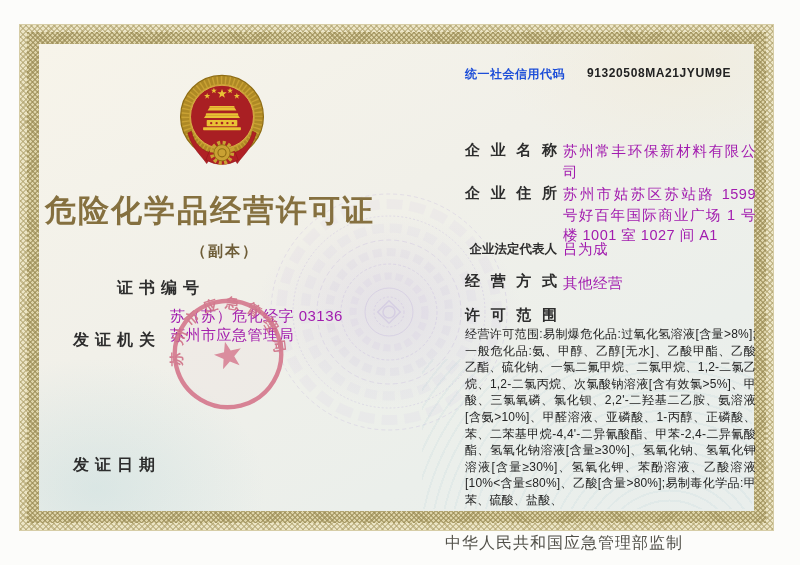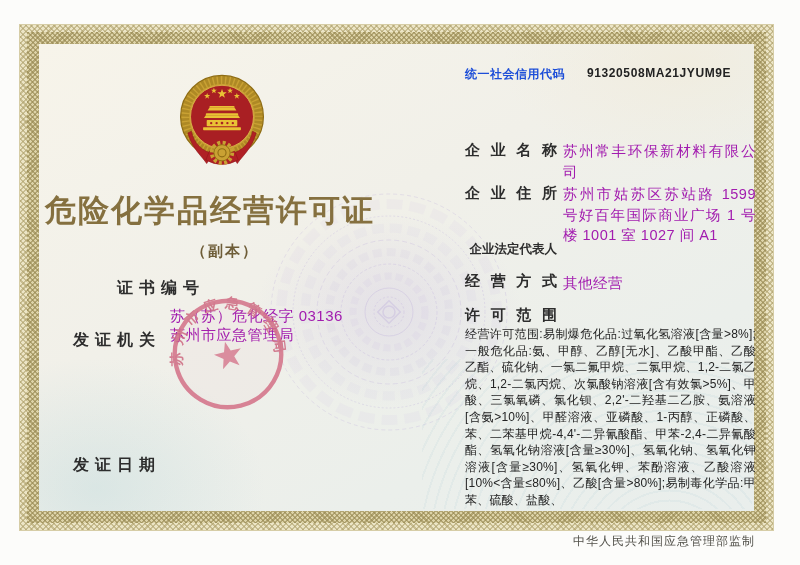--- a/index.html
+++ b/index.html
@@ -82,22 +82,22 @@
   .row-legal-value{top:239px;}
   .row-mode-label{top:272px;}     .row-mode-value{top:273px;}
   .scope-label{top:306px;}
   .scope-text{
     left:465px;top:326px;width:291px;
     font-size:12px;line-height:16.6px;color:#232323;
     text-align:justify;letter-spacing:.2px;font-weight:500;
   }
 
   .footer{
-    left:445px;top:533px;width:310px;text-align:right;
-    font-size:12px;color:#52514a;letter-spacing:1px;font-weight:500;
+    left:445px;top:533px;width:310px;
+    font-size:16px;color:#52514a;letter-spacing:1px;font-weight:500;
   }
 </style>
 </head>
 <body>
 
 <div class="page">
 
   <div class="frame">
     <div class="frame-band">
       <div class="interior">
@@ -196,20 +196,21 @@
     </g>
   </svg>
 
   <div class="abs jlabel r-label row-company-label">企 业 名 称</div>
   <div class="abs val r-value row-company-value">苏州常丰环保新材料有限公司</div>
 
   <div class="abs jlabel r-label row-addr-label">企 业 住 所</div>
   <div class="abs val r-value row-addr-value">苏州市姑苏区苏站路 1599 号好百年国际商业广场 1 号楼 1001 室 1027 间 A1</div>
 
   <div class="abs jlabel r-label row-legal-label">企业法定代表人</div>
+  <div class="abs val r-value row-legal-value">吕为成</div>
 
   <div class="abs jlabel r-label row-mode-label">经 营 方 式</div>
   <div class="abs val r-value row-mode-value">其他经营</div>
 
   <div class="abs jlabel r-label scope-label">许 可 范 围</div>
   <div class="abs scope-text">经营许可范围:易制爆危化品:过氧化氢溶液[含量&gt;8%];一般危化品:氨、甲醇、乙醇[无水]、乙酸甲酯、乙酸乙酯、硫化钠、一氯二氟甲烷、二氯甲烷、1,2-二氯乙烷、1,2-二氯丙烷、次氯酸钠溶液[含有效氯&gt;5%]、甲酸、三氯氧磷、氯化钡、2,2'-二羟基二乙胺、氨溶液[含氨&gt;10%]、甲醛溶液、亚磷酸、1-丙醇、正磷酸、苯、二苯基甲烷-4,4'-二异氰酸酯、甲苯-2,4-二异氰酸酯、氢氧化钠溶液[含量≥30%]、氢氧化钠、氢氧化钾溶液[含量≥30%]、氢氧化钾、苯酚溶液、乙酸溶液[10%&lt;含量≤80%]、乙酸[含量&gt;80%];易制毒化学品:甲苯、硫酸、盐酸、</div>
 
   <div class="abs footer">中华人民共和国应急管理部监制</div>
 
 </div>

